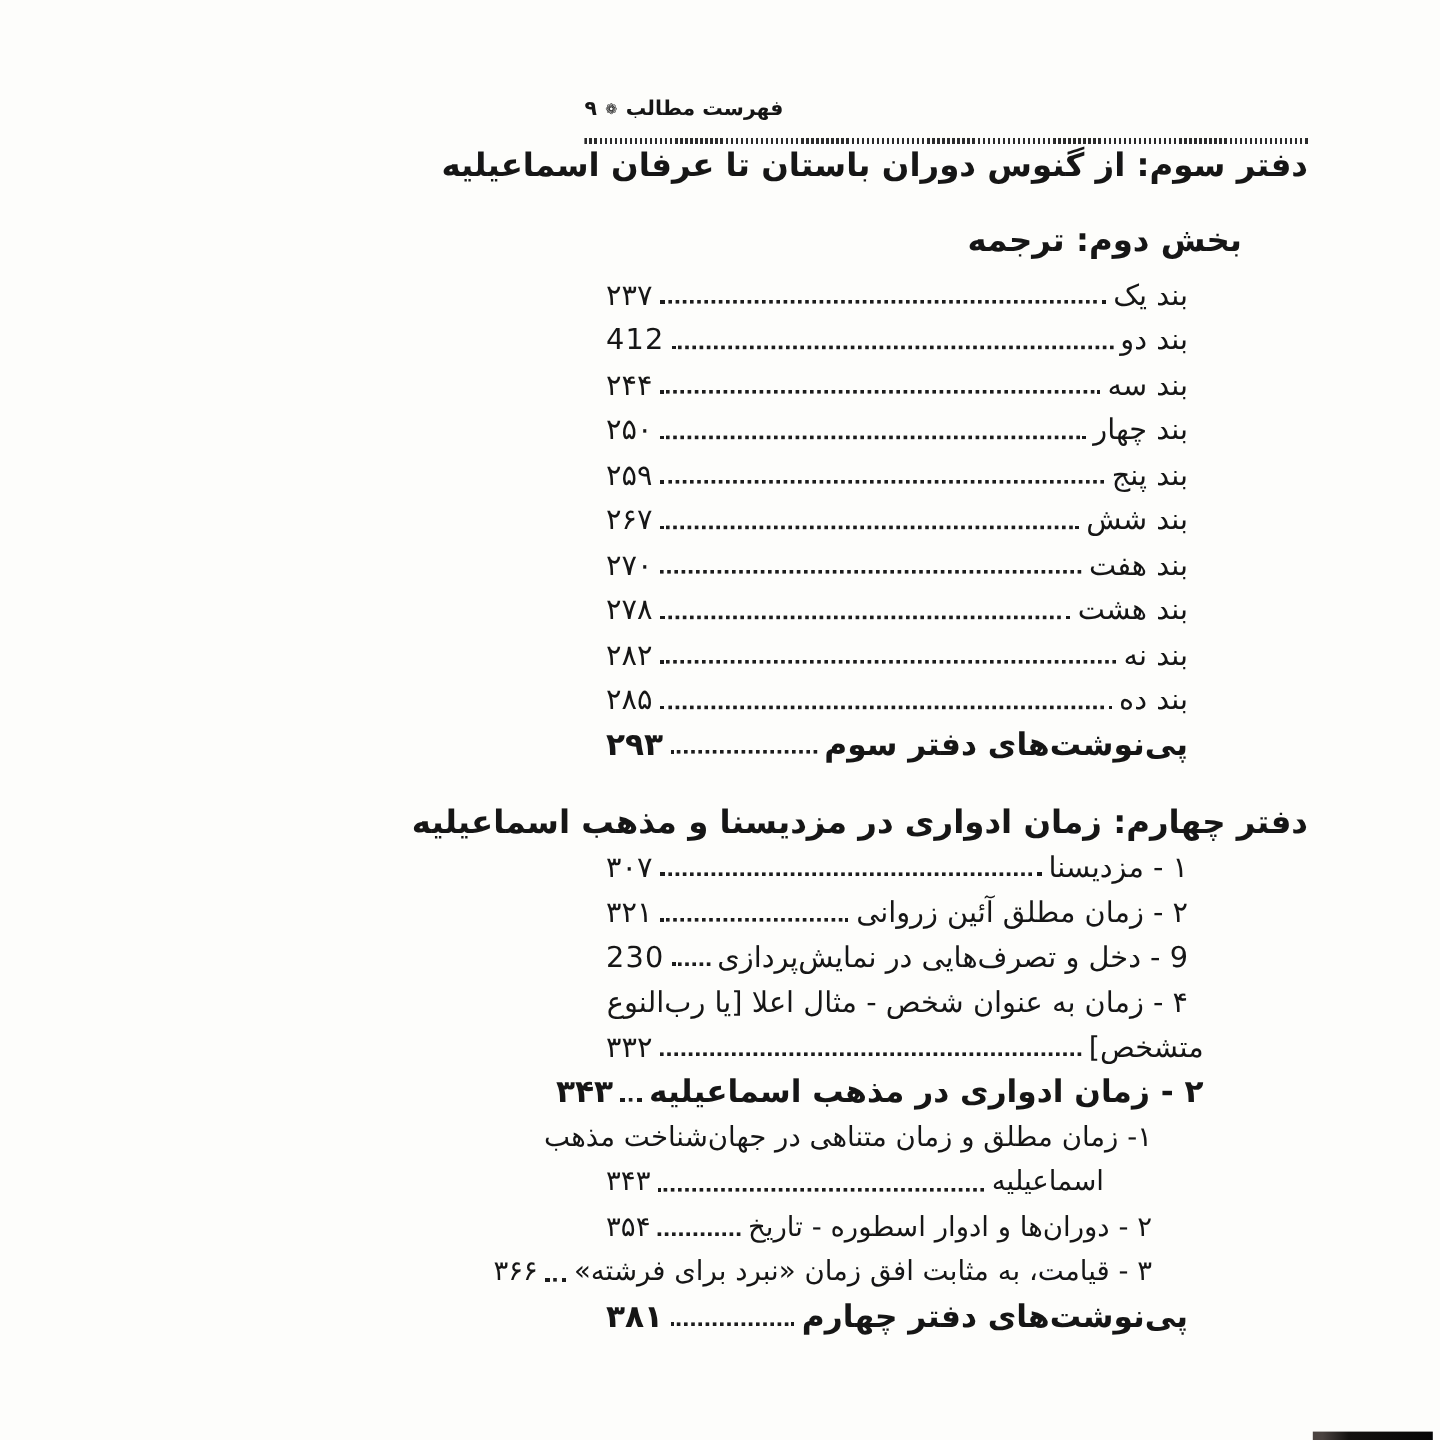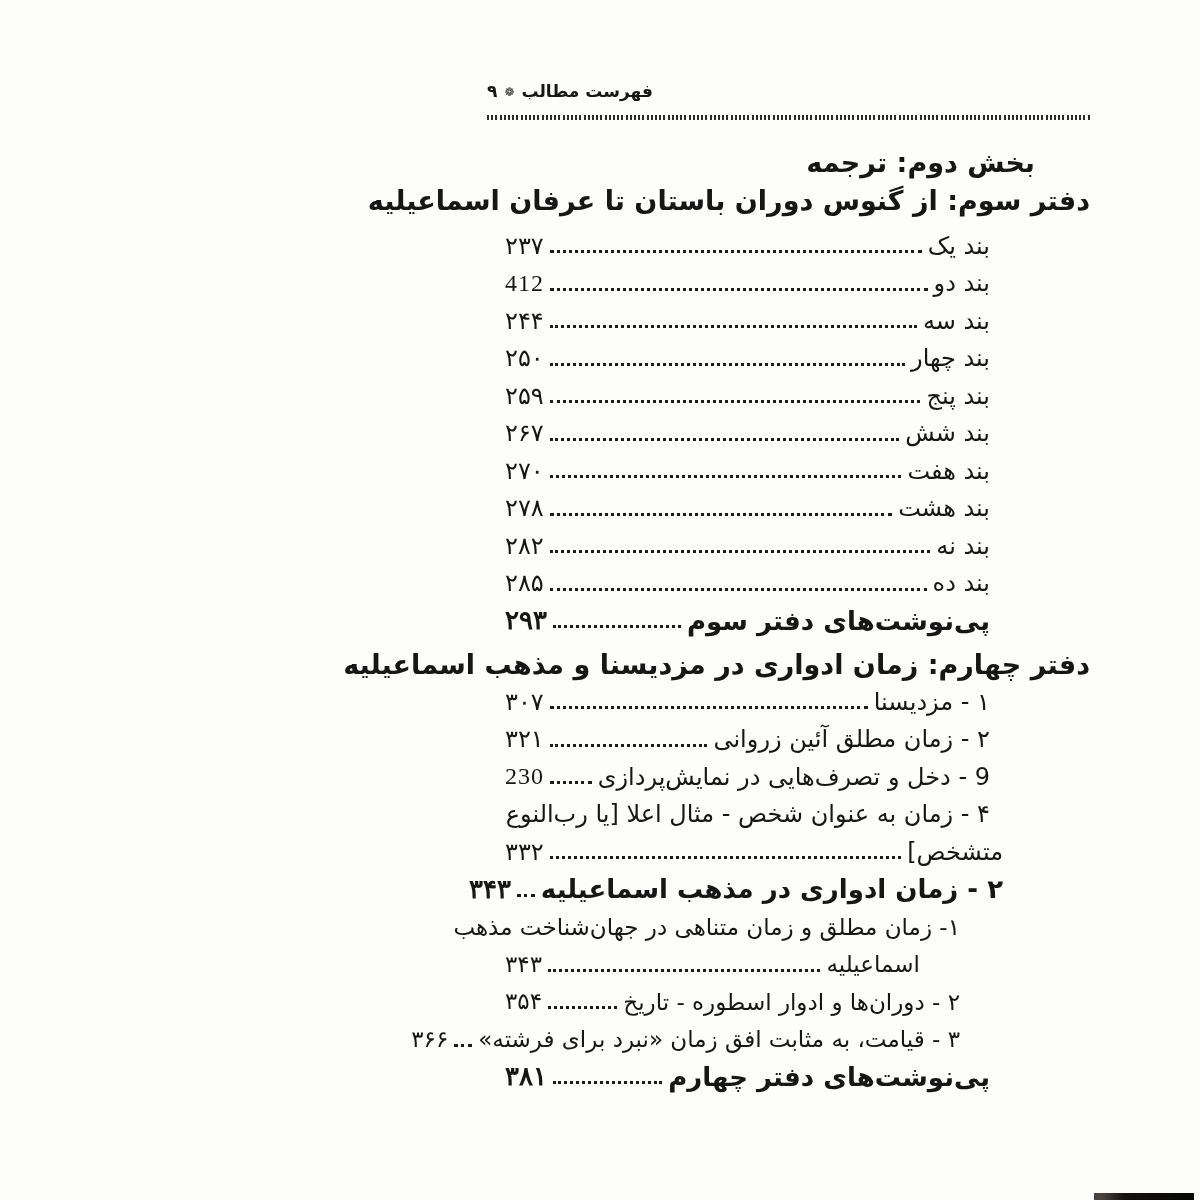--- a/index.html
+++ b/index.html
@@ -50,21 +50,21 @@
   .sec-heading {
     font-size: 27px;
     font-weight: 700;
     height: 37.5px;
     line-height: 37.5px;
     white-space: nowrap;
     text-align: right;
   }
   .h-part   { margin-top: 24px; margin-left: 0; padding-right: 55px; }
   .h-book3  { padding-right: 0; }
-  .h-book4  { margin-top: 6px; padding-right: 0; }
+  .h-book4  { margin-top: 27px; padding-right: 0; }
   
   .toc-row {
     display: flex;
     align-items: center;
     height: 37.5px;
     font-size: 24px;
     white-space: nowrap;
     padding-left: 18px;   
   }
   .toc-row .title { flex: 0 0 auto; }
@@ -72,21 +72,20 @@
     flex: 1 1 auto;
     min-width: 18px;
     height: 0;
     border-bottom: 3.5px dotted #1c1c1c;
     margin: 0 6px;
     transform: translateY(6px);
   }
   .toc-row .pagenum {
     flex: 0 0 auto;
     letter-spacing: 1px;
-    font-family: Liberation Serif, serif;
   }
   .ind-a { padding-right: 100px; }   
   .ind-b { padding-right: 87px;  }   
   .ind-c { padding-right: 130px; font-size: 23px; }  
   .ind-d { padding-right: 170px; font-size: 23px; }  
   .bold-entry { font-weight: 700; font-size: 26px; }
   .first-entry { margin-top: 8px; }
   
   .corner-mark {
     position: absolute;
@@ -102,22 +101,22 @@
 
 <div class="page">
   <div class="content">
 
     <div class="running-head">
       <span>فهرست مطالب</span><span class="ornament">❁</span><span>۹</span>
     </div>
 
     <div class="head-divider"></div>
 
+    <div class="sec-heading h-book3">دفتر سوم: از گنوس دوران باستان تا عرفان اسماعیلیه</div>
     <div class="sec-heading h-part">بخش دوم: ترجمه</div>
-    <div class="sec-heading h-book3">دفتر سوم: از گنوس دوران باستان تا عرفان اسماعیلیه</div>
 
     <div class="toc-row ind-a first-entry">
       <span class="title">بند یک</span>
       <span class="leader"></span>
       <span class="pagenum">۲۳۷</span>
     </div>
     <div class="toc-row ind-a">
       <span class="title">بند دو</span>
       <span class="leader"></span>
       <span class="pagenum">412</span>

